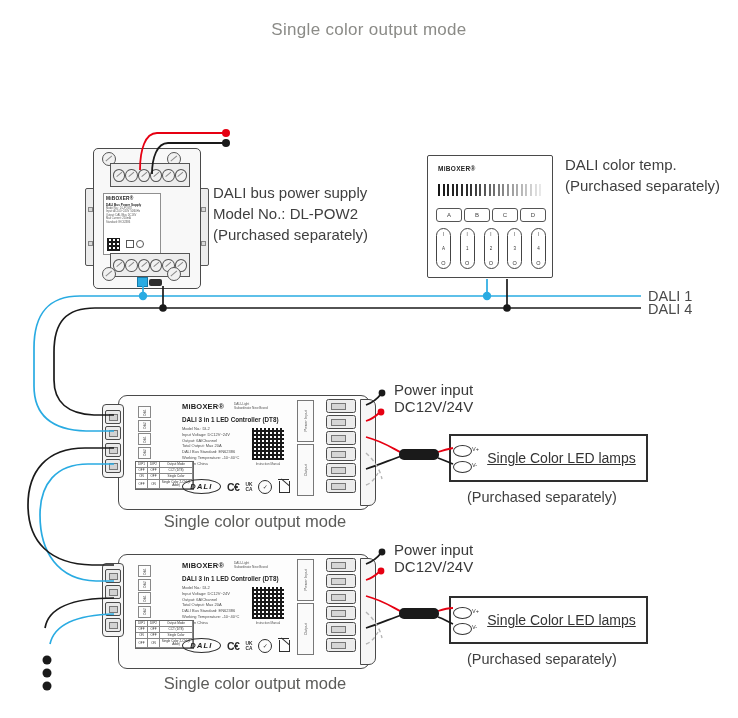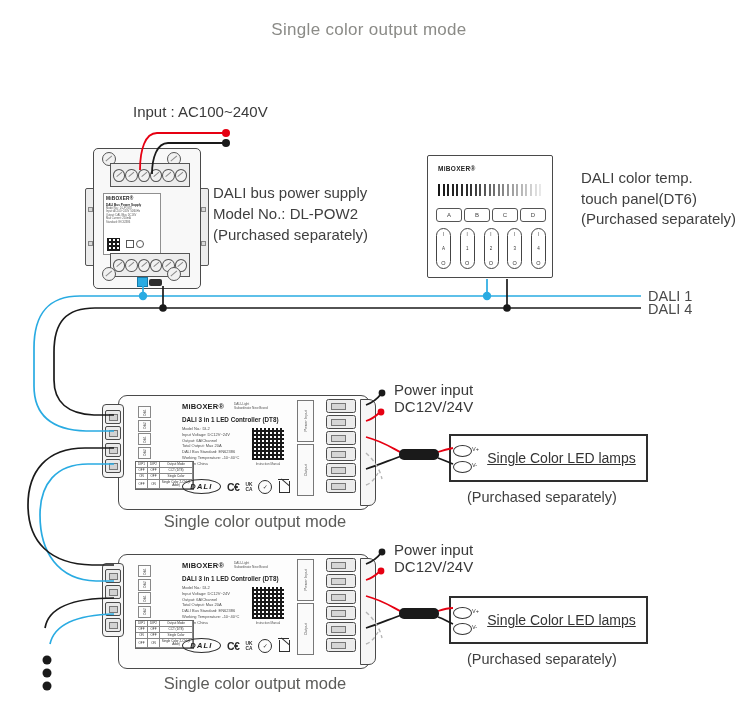--- a/index.html
+++ b/index.html
@@ -165,21 +165,20 @@
     </g>
 
     <g fill="#1a1a1a">
       <circle cx="47" cy="660" r="4.5"></circle>
         <circle cx="47" cy="673" r="4.5"></circle>
         <circle cx="47" cy="686" r="4.5"></circle>
     </g>
   </svg>
 
   <div class="t title" style="left:0;top:20px;width:738px;text-align:center;">Single color output mode</div>
-  <div class="t biglabel" style="left:133px;top:103px;">Input : AC100~240V</div>
 
   <div class="dev" style="left:85px;top:140px;width:122px;height:150px;">
     <div class="flange" style="left:0;top:48px;width:9px;height:76px;">
       <span class="fslot" style="top:18px;"></span>
       <span class="fslot" style="top:52px;"></span>
     </div>
     <div class="flange" style="left:113px;top:48px;width:9px;height:76px;">
       <span class="fslot" style="top:18px;"></span>
       <span class="fslot" style="top:52px;"></span>
     </div>
@@ -257,23 +256,22 @@
         <span class="off">O</span>
       </span>
       <span class="pill">
         <span class="on">I</span>
         <span class="zone">4</span>
         <span class="off">O</span>
       </span>
     </div>
   </div>
 
-  <div class="desc" style="left:565px;top:168px;line-height:20.5px;margin-left:16px;">
+  <div class="desc" style="left:565px;top:155px;line-height:20.5px;">
     <div>DALI color temp.</div>
-    <div>touch panel(DT6)</div>
     <div>(Purchased separately)</div>
   </div>
 
   <div class="t buslabel" style="left:648px;top:288px;">DALI 1</div>
   <div class="t buslabel" style="left:648px;top:301px;">DALI 4</div>
 
   <div class="ctrl" style="left:100px;top:395px;">
     <div class="ctrl-body"></div>
     <div class="rcap"></div>
     <div class="lblock">

